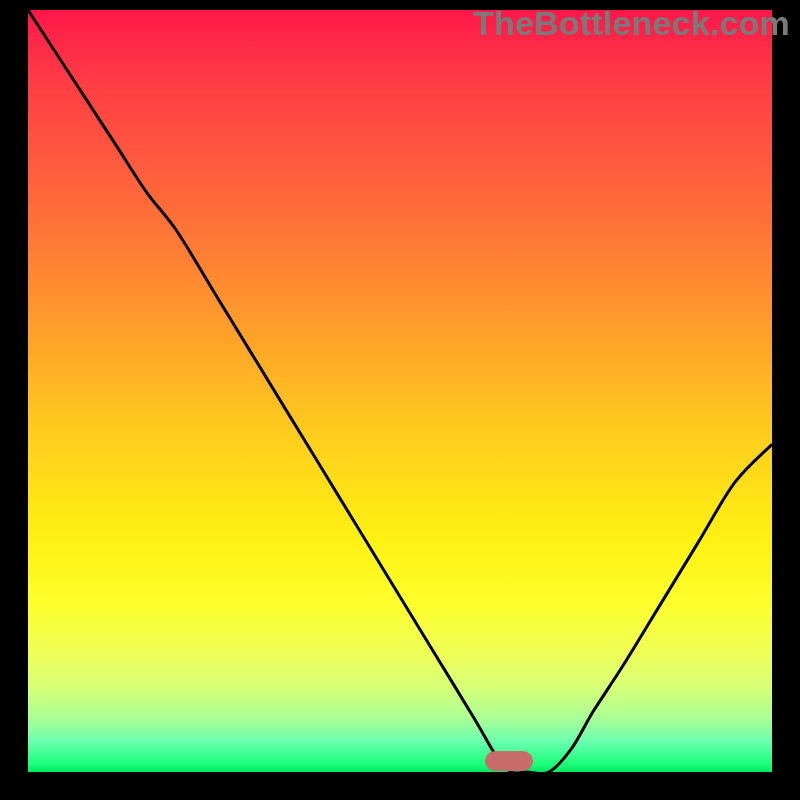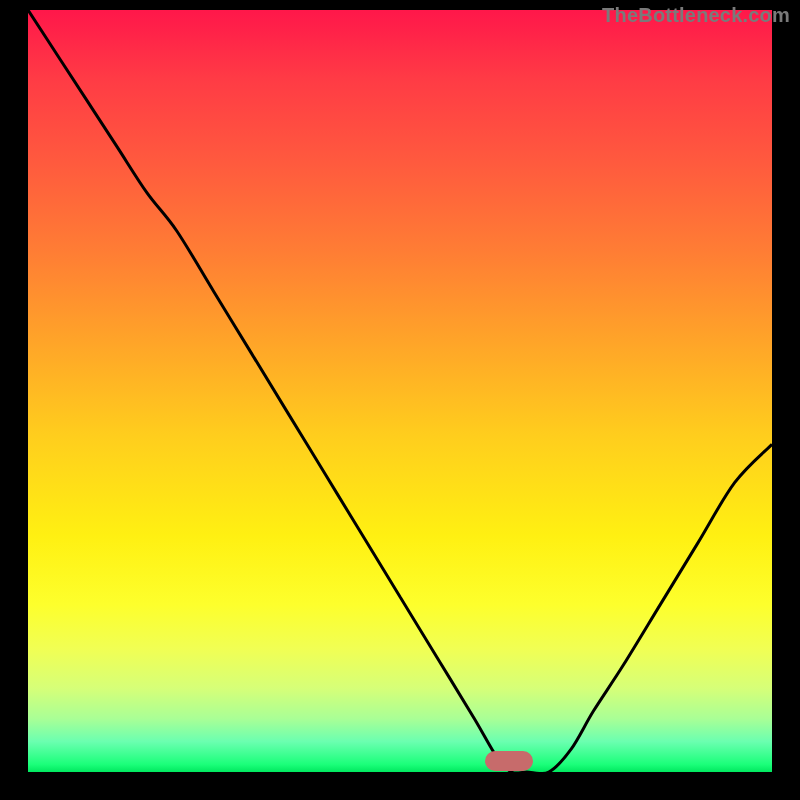--- a/index.html
+++ b/index.html
@@ -17,21 +17,21 @@
     top: 0;
     width: 800px;
     height: 800px;
     background: #000;
   }
   .watermark {
     position: absolute;
     top: 4px;
     right: 10px;
     color: #7a7a7a;
-    font-size: 20px;
+    font-size: 34px;
     font-weight: 600;
     letter-spacing: 0.2px;
     text-align: right;
     pointer-events: none;
     z-index: 5;
   }
   .plot-area {
     position: absolute;
     left: 28px;
     top: 10px;

